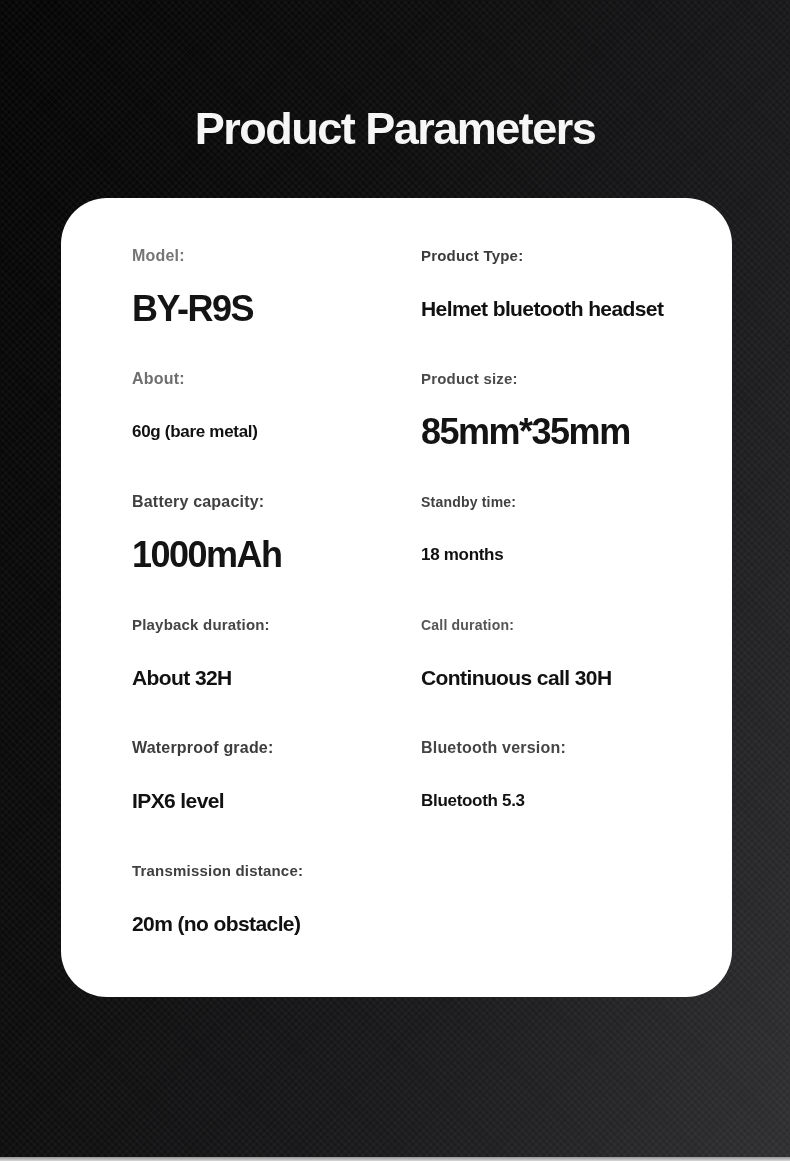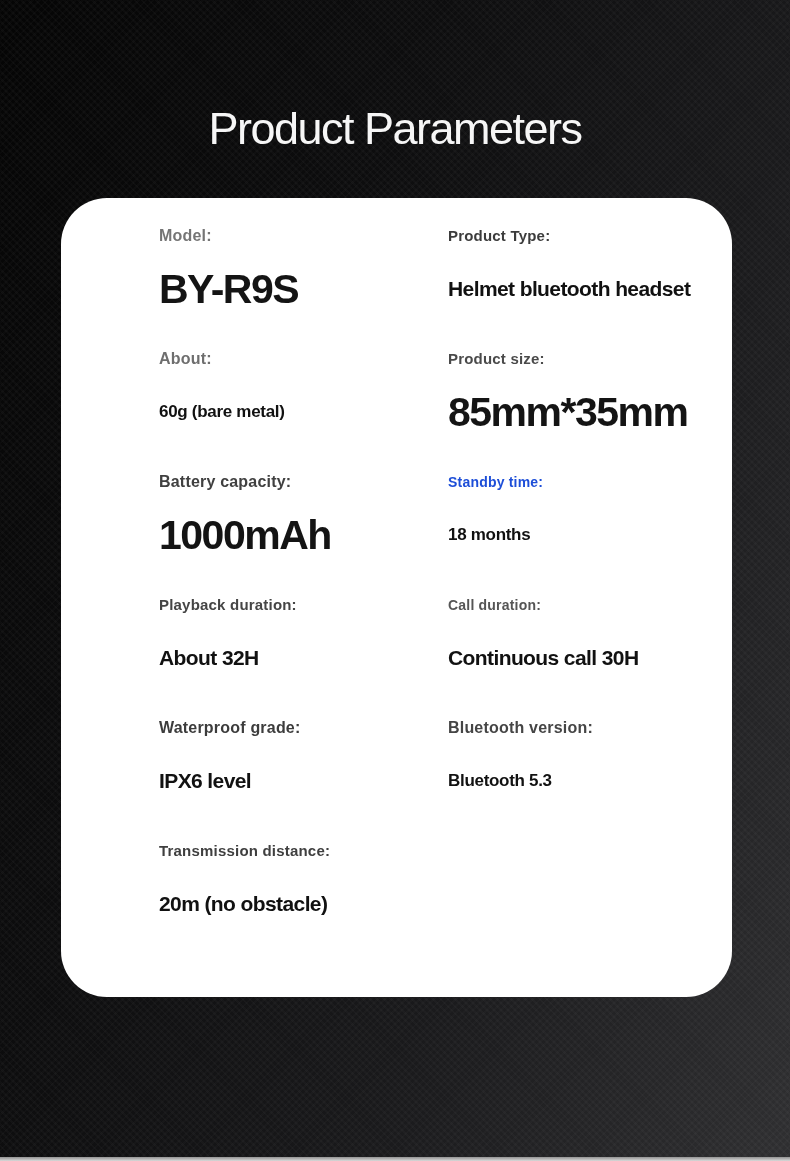--- a/index.html
+++ b/index.html
@@ -29,43 +29,42 @@
   }
 
   .title {
     position: absolute;
     top: 74px;
     left: 0;
     width: 100%;
     text-align: center;
     font-size: 45px;
     line-height: 1.1;
-    font-weight: 400;
+    font-weight: 700;
     letter-spacing: -1.5px;
     color: #f6f6f6;
   }
 
   .card {
     position: absolute;
     left: 61px;
     top: 198px;
     width: 671px;
     height: 799px;
     background: #ffffff;
     border-radius: 46px;
   }
 
   .grid {
     position: absolute;
     left: 71px;
-    top: 28px;
+    top: 48px;
     display: grid;
     grid-template-columns: 289px 311px;
     grid-auto-rows: 123px;
-    margin-left: 27px;
   }
 
   .cell {
     display: flex;
     flex-direction: column;
     align-items: flex-start;
   }
 
   .lbl {
     font-weight: 700;
@@ -77,21 +76,21 @@
   .lbl-16 { font-size: 16px; }
   .lbl-15 { font-size: 15px; }
   .lbl-14 { font-size: 14px; }
 
   .val {
     font-weight: 700;
     color: #141414;
     white-space: nowrap;
   }
   .val-lg {
-    font-size: 41px;
+    font-size: 36px;
     line-height: 34px;
     margin-top: 26px;
     letter-spacing: -1.5px;
   }
   .val-md {
     font-size: 21px;
     line-height: 26px;
     margin-top: 30px;
     letter-spacing: -0.6px;
   }
@@ -131,21 +130,21 @@
       <span class="lbl lbl-15" style="color: rgb(74, 74, 74);">Product size:</span>
       <span class="val val-lg" style="color: rgb(20, 20, 20);">85mm*35mm</span>
     </div>
 
     <div class="cell">
       <span class="lbl lbl-16" style="color: #404040;">Battery capacity:</span>
       <span class="val val-lg" style="color: rgb(20, 20, 20);">1000mAh</span>
     </div>
 
     <div class="cell">
-      <span class="lbl lbl-14" style="color: #1d4ed8;">Standby time:</span>
+      <span class="lbl lbl-14" style="color: #404040;">Standby time:</span>
       <span class="val val-sm" style="color: rgb(17, 17, 17);">18 months</span>
     </div>
 
 
     <div class="cell">
       <span class="lbl lbl-15" style="color: rgb(69, 69, 69);">Playback duration:</span>
       <span class="val val-md" style="color: rgb(17, 17, 17); text-align: right;">About 32H</span>
     </div>
 
     <div class="cell">

